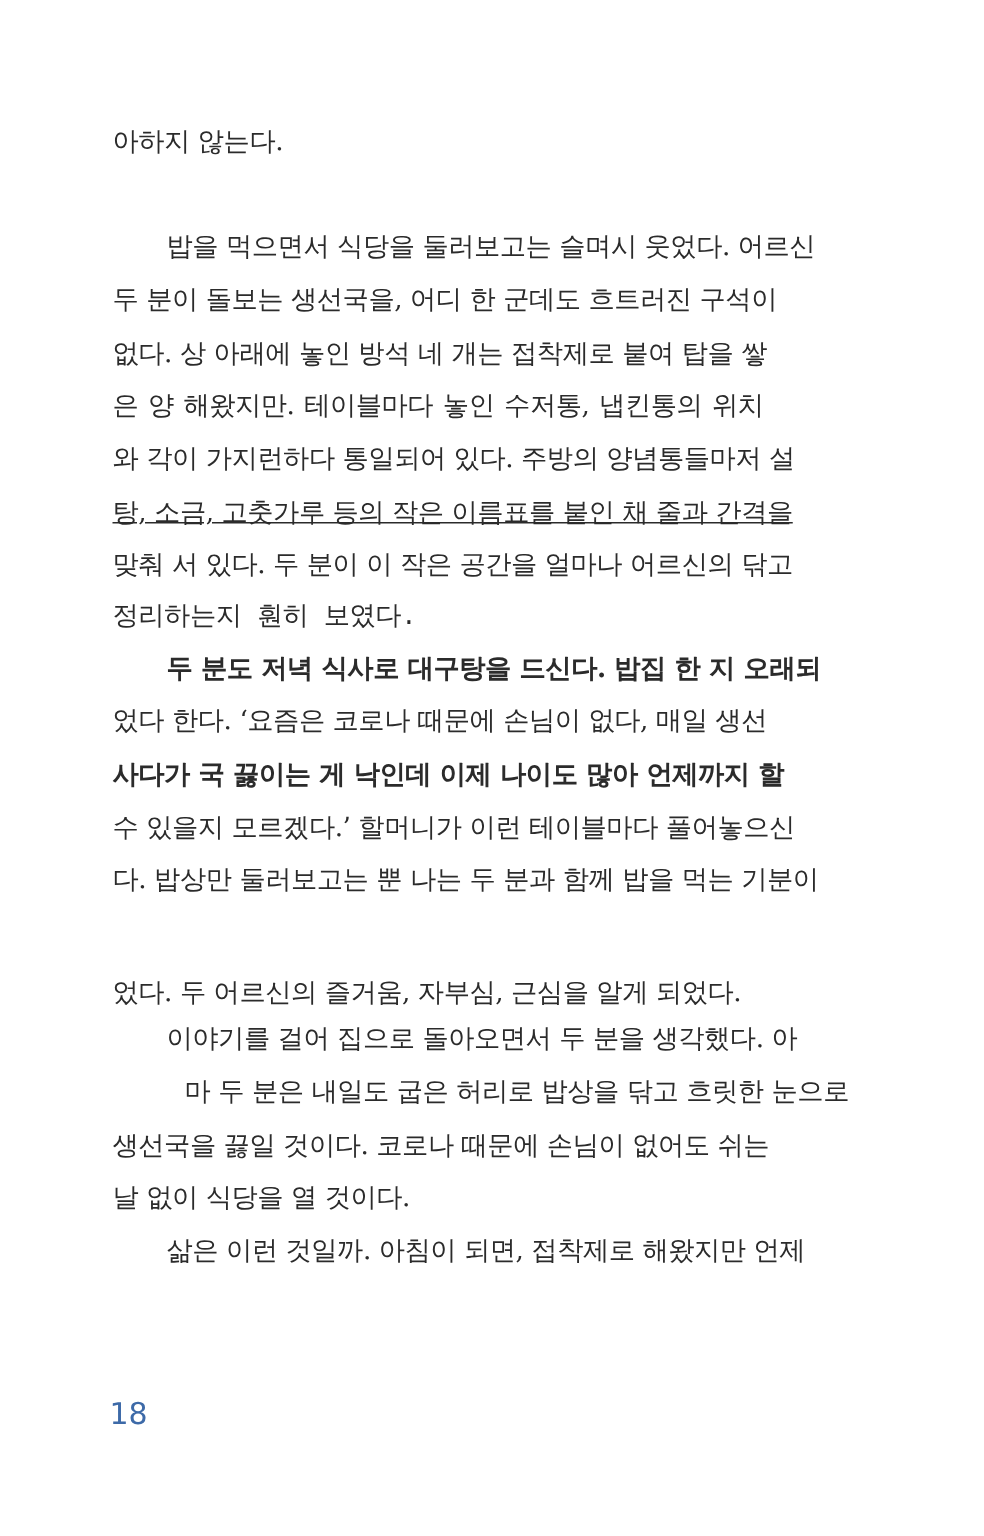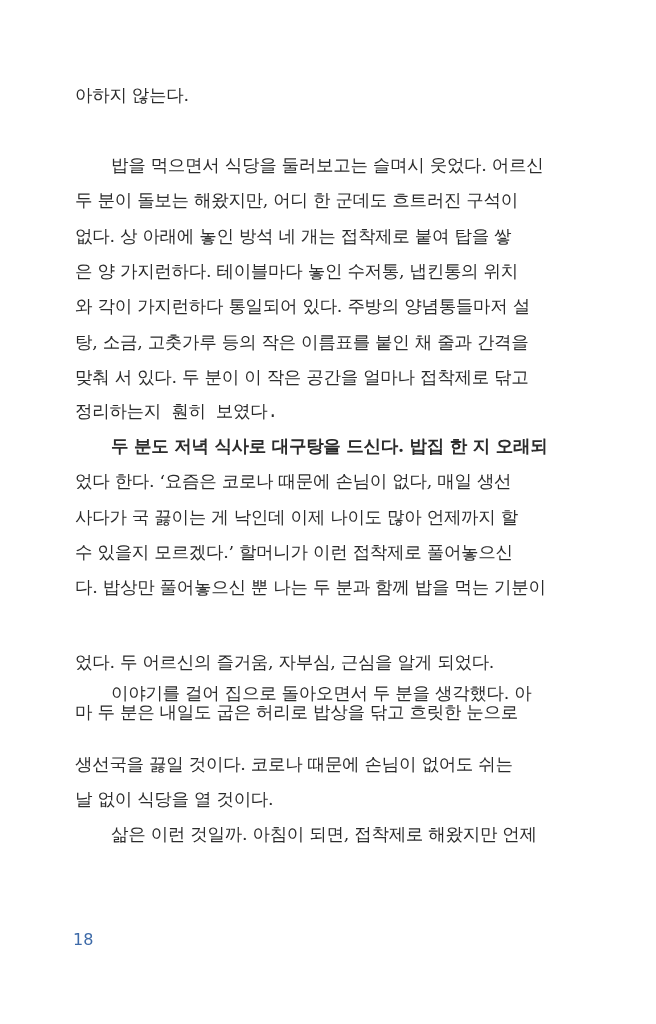--- a/index.html
+++ b/index.html
@@ -38,44 +38,44 @@
   .line.indent {
     left: 91px;
     width: 418px;
     margin-left: 20px;
   }
   .page-number {
     position: absolute;
     left: 73px;
     top: 930px;
     font-family: "DejaVu Sans", "Liberation Sans", sans-serif;
-    font-size: 16px;
+    font-size: 20px;
     color: #3d6aa8;
   }
 </style>
 </head>
 <body>
 
 <div class="page">
   <div id="text-body">
       <div class="line last" style="top: 84px;">아하지 않는다.</div>
       <div class="line indent" style="top: 154px;">밥을 먹으면서 식당을 둘러보고는 슬며시 웃었다. 어르신</div>
-      <div class="line" style="top: 189px;">두 분이 돌보는 해왔지만, 어디 한 군데도 흐트러진 구석이</div>
+      <div class="line" style="top: 189px;">두 분이 돌보는 생선국을, 어디 한 군데도 흐트러진 구석이</div>
       <div class="line" style="top: 225px;">없다. 상 아래에 놓인 방석 네 개는 접착제로 붙여 탑을 쌓</div>
-      <div class="line" style="top: 260px;">은 양 가지런하다. 테이블마다 놓인 수저통, 냅킨통의 위치</div>
+      <div class="line" style="top: 260px;">은 양 해왔지만. 테이블마다 놓인 수저통, 냅킨통의 위치</div>
       <div class="line" style="top: 295px;">와 각이 가지런하다 통일되어 있다. 주방의 양념통들마저 설</div>
-      <div class="line" style="top: 331px;">탕, 소금, 고춧가루 등의 작은 이름표를 붙인 채 줄과 간격을</div>
-      <div class="line" style="top: 366px;">맞춰 서 있다. 두 분이 이 작은 공간을 얼마나 접착제로 닦고</div>
+      <div class="line" style="top: 331px; text-decoration: underline;">탕, 소금, 고춧가루 등의 작은 이름표를 붙인 채 줄과 간격을</div>
+      <div class="line" style="top: 366px;">맞춰 서 있다. 두 분이 이 작은 공간을 얼마나 어르신의 닦고</div>
       <div class="line last" style="top: 401px; font-family: Liberation Mono, monospace;">정리하는지 훤히 보였다.</div>
       <div class="line indent" style="top: 435px; font-weight: bold;">두 분도 저녁 식사로 대구탕을 드신다. 밥집 한 지 오래되</div>
       <div class="line" style="top: 470px;">었다 한다. ‘요즘은 코로나 때문에 손님이 없다, 매일 생선</div>
-      <div class="line" style="top: 506px;">사다가 국 끓이는 게 낙인데 이제 나이도 많아 언제까지 할</div>
-      <div class="line" style="top: 541px;">수 있을지 모르겠다.’ 할머니가 이런 접착제로 풀어놓으신</div>
-      <div class="line" style="top: 576px;">다. 밥상만 풀어놓으신 뿐 나는 두 분과 함께 밥을 먹는 기분이</div>
+      <div class="line" style="top: 506px; font-weight: bold;">사다가 국 끓이는 게 낙인데 이제 나이도 많아 언제까지 할</div>
+      <div class="line" style="top: 541px;">수 있을지 모르겠다.’ 할머니가 이런 테이블마다 풀어놓으신</div>
+      <div class="line" style="top: 576px;">다. 밥상만 둘러보고는 뿐 나는 두 분과 함께 밥을 먹는 기분이</div>
       <div class="line last" style="top: 611px; margin-top: 40px;">었다. 두 어르신의 즐거움, 자부심, 근심을 알게 되었다.</div>
       <div class="line indent" style="top: 682px;">이야기를 걸어 집으로 돌아오면서 두 분을 생각했다. 아</div>
-      <div class="line" style="top: 701px;">마 두 분은 내일도 굽은 허리로 밥상을 닦고 흐릿한 눈으로</div>
+      <div class="line" style="top: 717px; margin-left: 48px;">마 두 분은 내일도 굽은 허리로 밥상을 닦고 흐릿한 눈으로</div>
       <div class="line" style="top: 753px;">생선국을 끓일 것이다. 코로나 때문에 손님이 없어도 쉬는</div>
       <div class="line last" style="top: 788px;">날 없이 식당을 열 것이다.</div>
       <div class="line indent" style="top: 823px;">삶은 이런 것일까. 아침이 되면, 접착제로 해왔지만 언제</div>
     </div>
   <div class="page-number">18</div>
 </div>
 
 </body></html>

